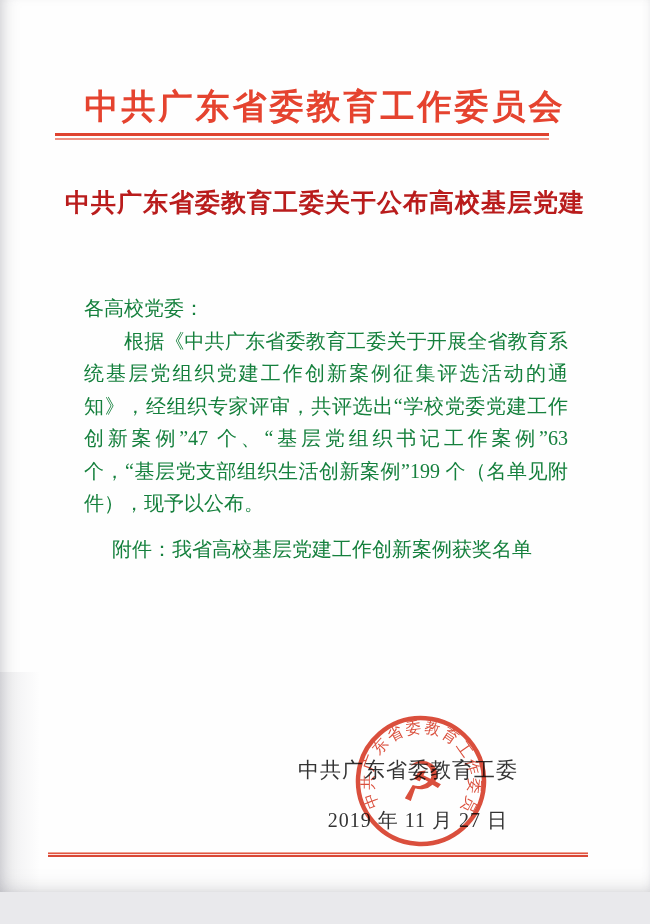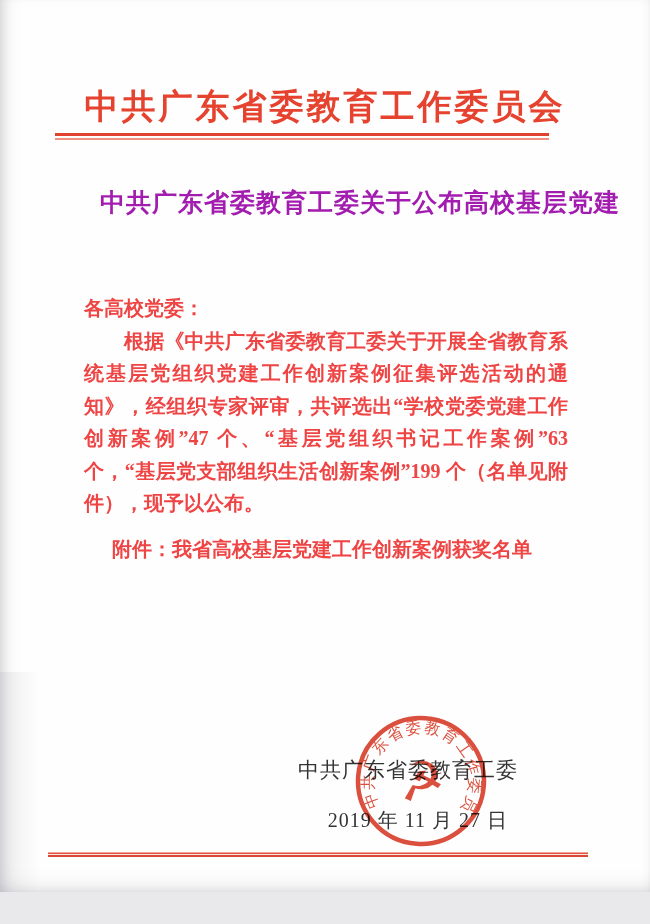--- a/index.html
+++ b/index.html
@@ -25,30 +25,29 @@
   .red-rule{
     position:absolute;top:133px;left:55px;width:494px;height:9px;
     background:linear-gradient(180deg,
       #df4330 0,#df4330 3px,
       rgba(255,255,255,0) 3px,rgba(255,255,255,0) 5px,
       #ef9182 5px,#ef9182 7px,
       rgba(255,255,255,0) 7px);
   }
   .doc-title{
     position:absolute;top:180px;left:30px;right:30px;margin:0;
-    text-align:right;
+    text-align:center;
     font-size:25px;line-height:46px;font-weight:700;
-    color:#a21caf;letter-spacing:1px;
+    color:#b91c1c;letter-spacing:1px;
   }
   .doc-title span{display:block;}
   .body-text{
     position:absolute;top:292px;left:84px;width:484px;
-    font-size:20px;line-height:32.5px;color:#ef4444;
+    font-size:20px;line-height:32.5px;color:#15803d;
     text-align:justify;
-    font-weight:bold;
   }
   .body-text p{margin:0;}
   .para{text-indent:2em;}
   .attachment{margin-top:13px !important;text-indent:28px;text-align:left;}
   .signature{
     position:absolute;top:757px;right:132px;
     display:flex;flex-direction:column;align-items:flex-end;
     color:#333;
   }
   .sig-org{font-size:21px;line-height:27px;letter-spacing:1px;white-space:nowrap;}

